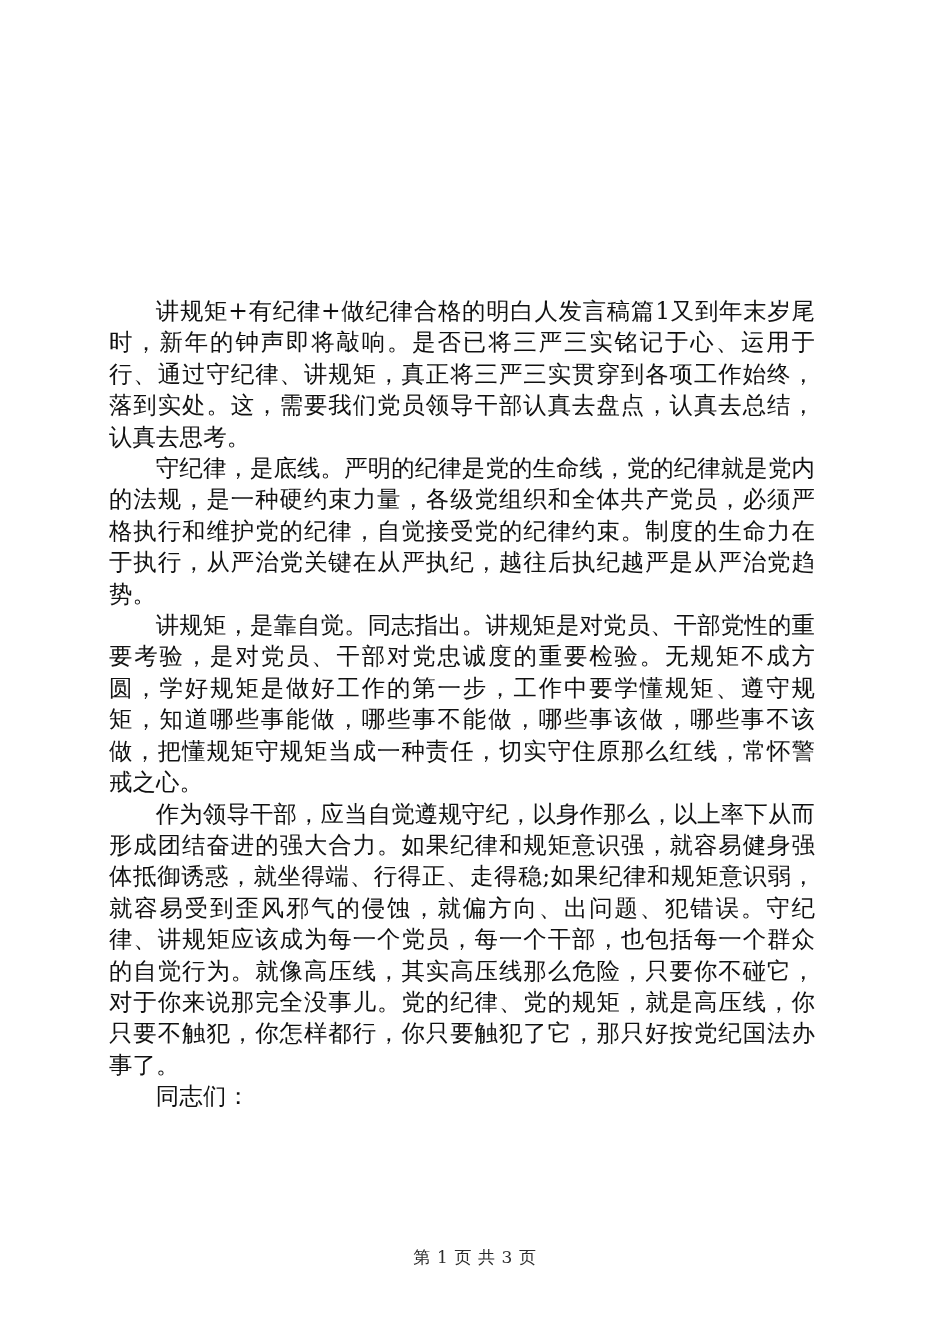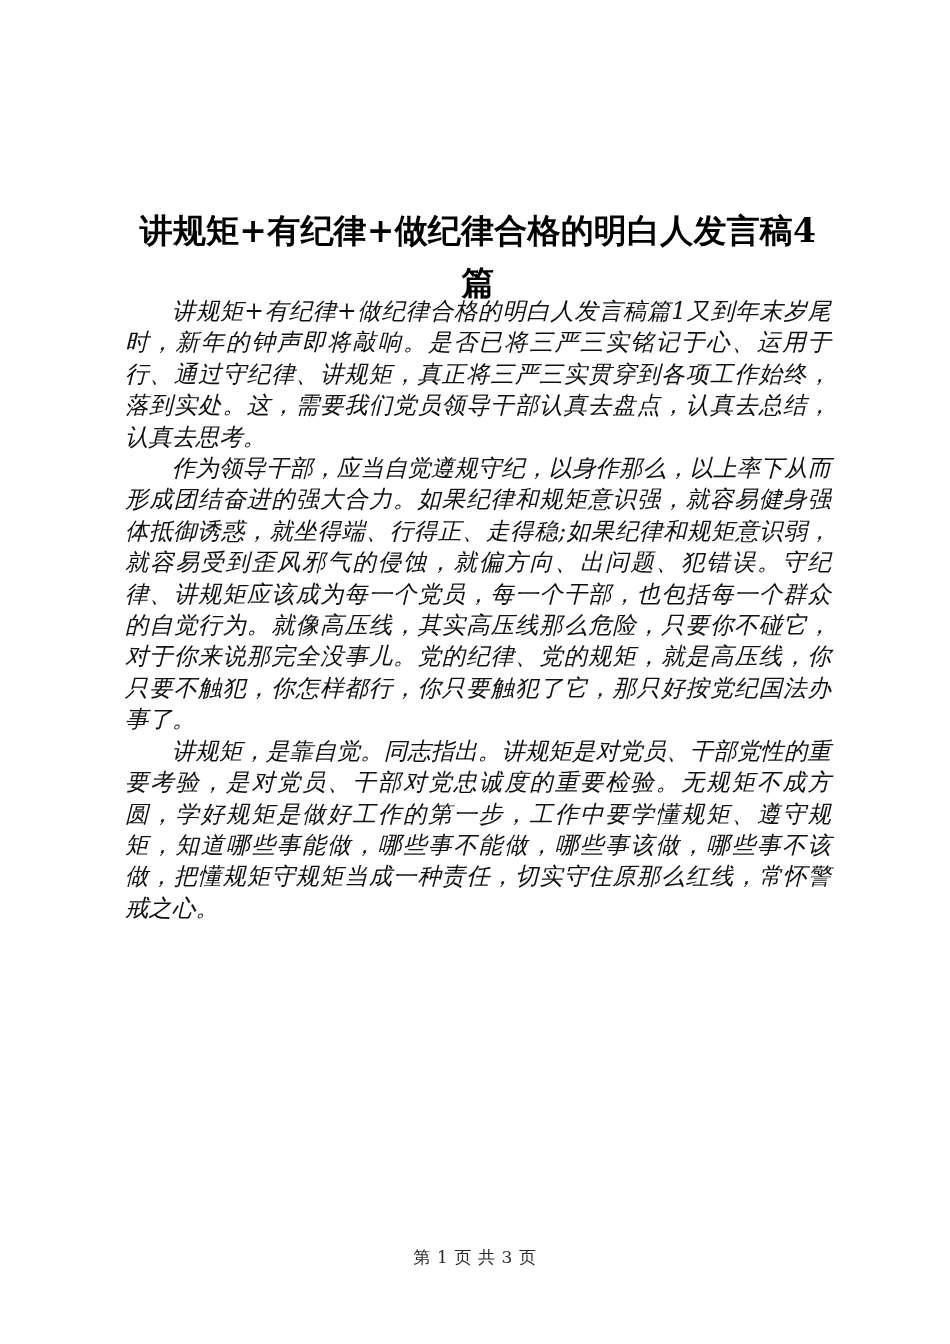--- a/index.html
+++ b/index.html
@@ -31,24 +31,23 @@
     font-size: 33px;
     line-height: 52px;
     letter-spacing: 0.2px;
     color: #000000;
     word-break: break-all;
   }
 
   
   .doc-body {
     position: absolute;
-    left: 125px;
+    left: 109px;
     top: 296px;
     width: 706px;
-    font-style: italic;
   }
   .para {
     margin: 0;
     padding: 0;
     text-indent: 2em;
     text-align: justify;
     text-align-last: left;
     text-justify: inter-character;
     font-size: 23.4px;
     line-height: 31.4px;
@@ -70,23 +69,24 @@
     letter-spacing: 0.6px;
     color: #2b2b2b;
     font-family: "DejaVu Serif", "Liberation Serif", serif;
   }
 </style>
 </head>
 <body>
 
 <div class="page">
 
-  <h1 class="doc-title">讲规矩+有纪律+做纪律合格的明白人发言稿4篇</h1>
 
   <div class="doc-body">
     <p class="para">讲规矩+有纪律+做纪律合格的明白人发言稿篇1又到年末岁尾时，新年的钟声即将敲响。是否已将三严三实铭记于心、运用于行、通过守纪律、讲规矩，真正将三严三实贯穿到各项工作始终，落到实处。这，需要我们党员领导干部认真去盘点，认真去总结，认真去思考。</p>
+    <p class="para">守纪律，是底线。严明的纪律是党的生命线，党的纪律就是党内的法规，是一种硬约束力量，各级党组织和全体共产党员，必须严格执行和维护党的纪律，自觉接受党的纪律约束。制度的生命力在于执行，从严治党关键在从严执纪，越往后执纪越严是从严治党趋势。</p>
+    <p class="para">讲规矩，是靠自觉。同志指出。讲规矩是对党员、干部党性的重要考验，是对党员、干部对党忠诚度的重要检验。无规矩不成方圆，学好规矩是做好工作的第一步，工作中要学懂规矩、遵守规矩，知道哪些事能做，哪些事不能做，哪些事该做，哪些事不该做，把懂规矩守规矩当成一种责任，切实守住原那么红线，常怀警戒之心。</p>
     <p class="para">作为领导干部，应当自觉遵规守纪，以身作那么，以上率下从而形成团结奋进的强大合力。如果纪律和规矩意识强，就容易健身强体抵御诱惑，就坐得端、行得正、走得稳;如果纪律和规矩意识弱，就容易受到歪风邪气的侵蚀，就偏方向、出问题、犯错误。守纪律、讲规矩应该成为每一个党员，每一个干部，也包括每一个群众的自觉行为。就像高压线，其实高压线那么危险，只要你不碰它，对于你来说那完全没事儿。党的纪律、党的规矩，就是高压线，你只要不触犯，你怎样都行，你只要触犯了它，那只好按党纪国法办事了。</p>
-    <p class="para">讲规矩，是靠自觉。同志指出。讲规矩是对党员、干部党性的重要考验，是对党员、干部对党忠诚度的重要检验。无规矩不成方圆，学好规矩是做好工作的第一步，工作中要学懂规矩、遵守规矩，知道哪些事能做，哪些事不能做，哪些事该做，哪些事不该做，把懂规矩守规矩当成一种责任，切实守住原那么红线，常怀警戒之心。</p>
+    <p class="para">同志们：</p>
   </div>
 
   <div class="doc-footer">第 1 页  共 3 页</div>
 
 </div>
 
 </body></html>

